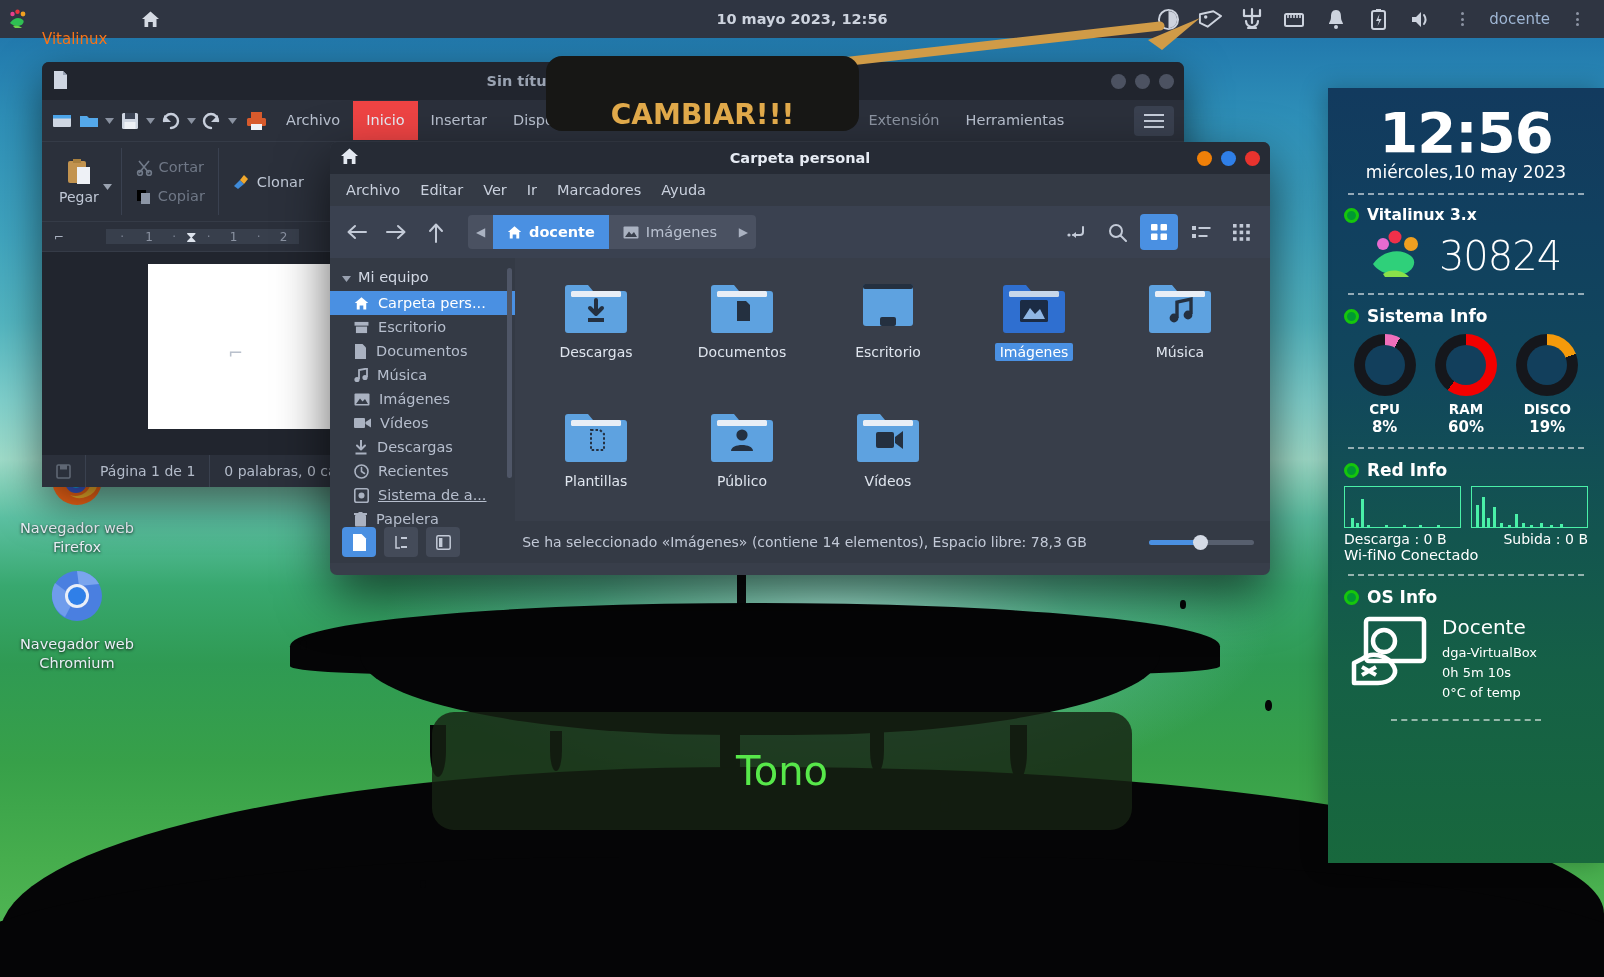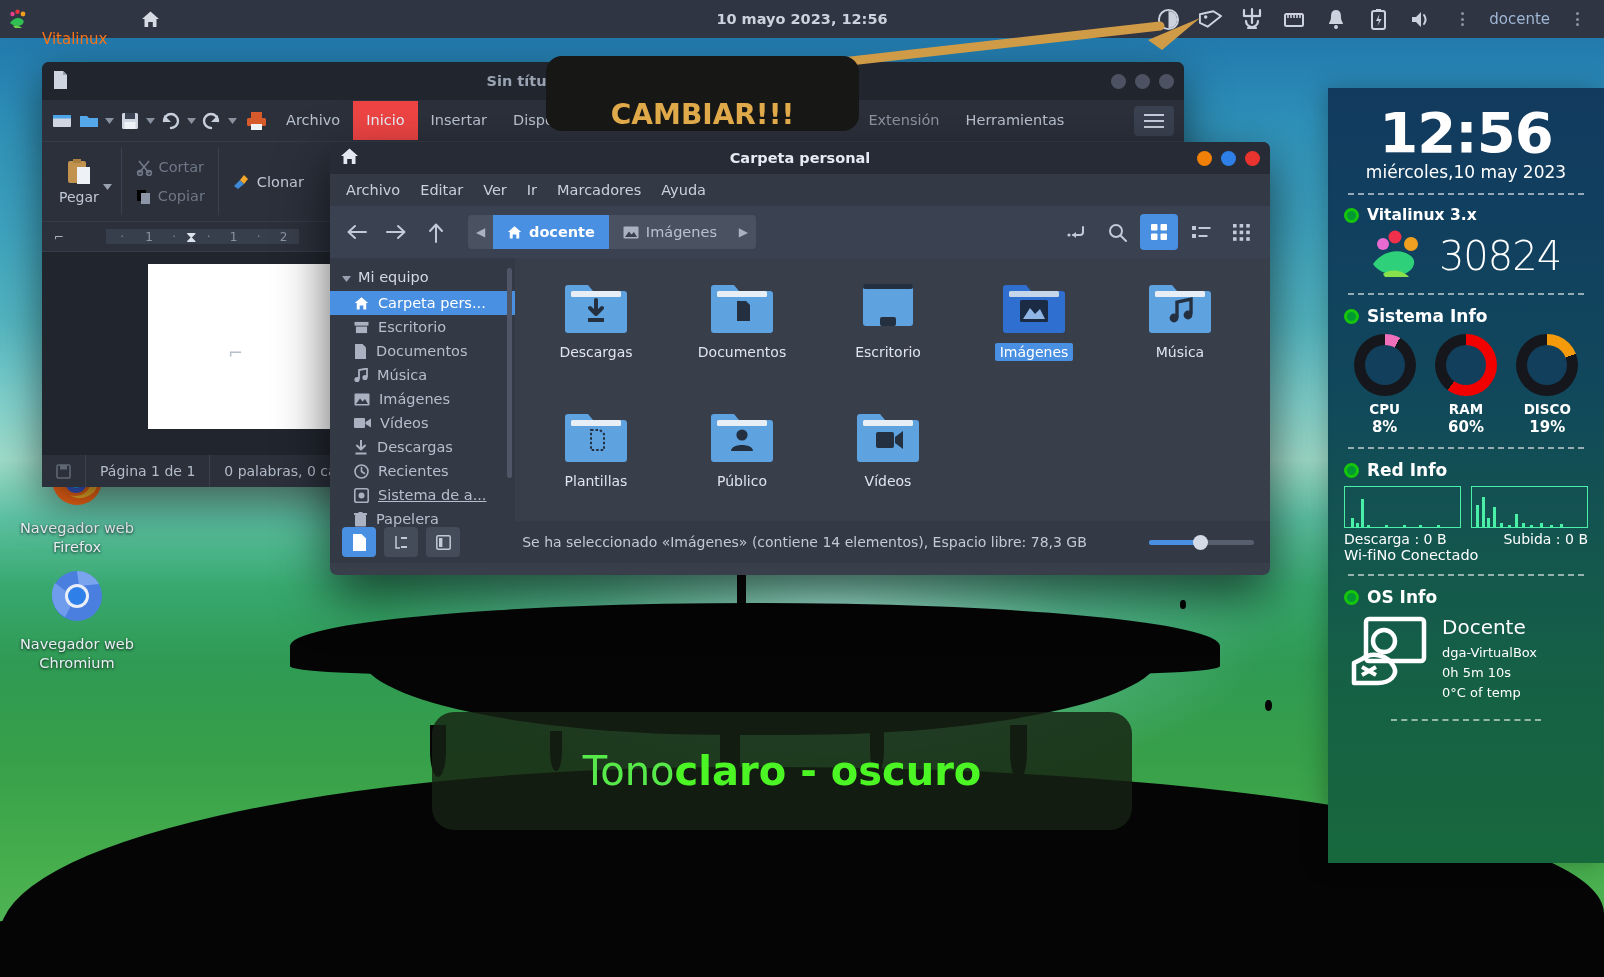--- a/index.html
+++ b/index.html
@@ -993,14 +993,13 @@
   <path d="M12 70 L560 8" stroke="#d09b47" stroke-width="9" stroke-linecap="round" fill="none"></path>
   <path d="M600 0 L548 22 L562 32 Z" fill="#d09b47"></path>
 </svg>
 
 <div id="callout1">
   <span>CAMBIAR!!!</span>
 </div>
 
 <div id="callout2">
   <span class="t1">Tono </span>
-  <span class="t2">claro - oscuro</span>
 </div>
 
 </body></html>

